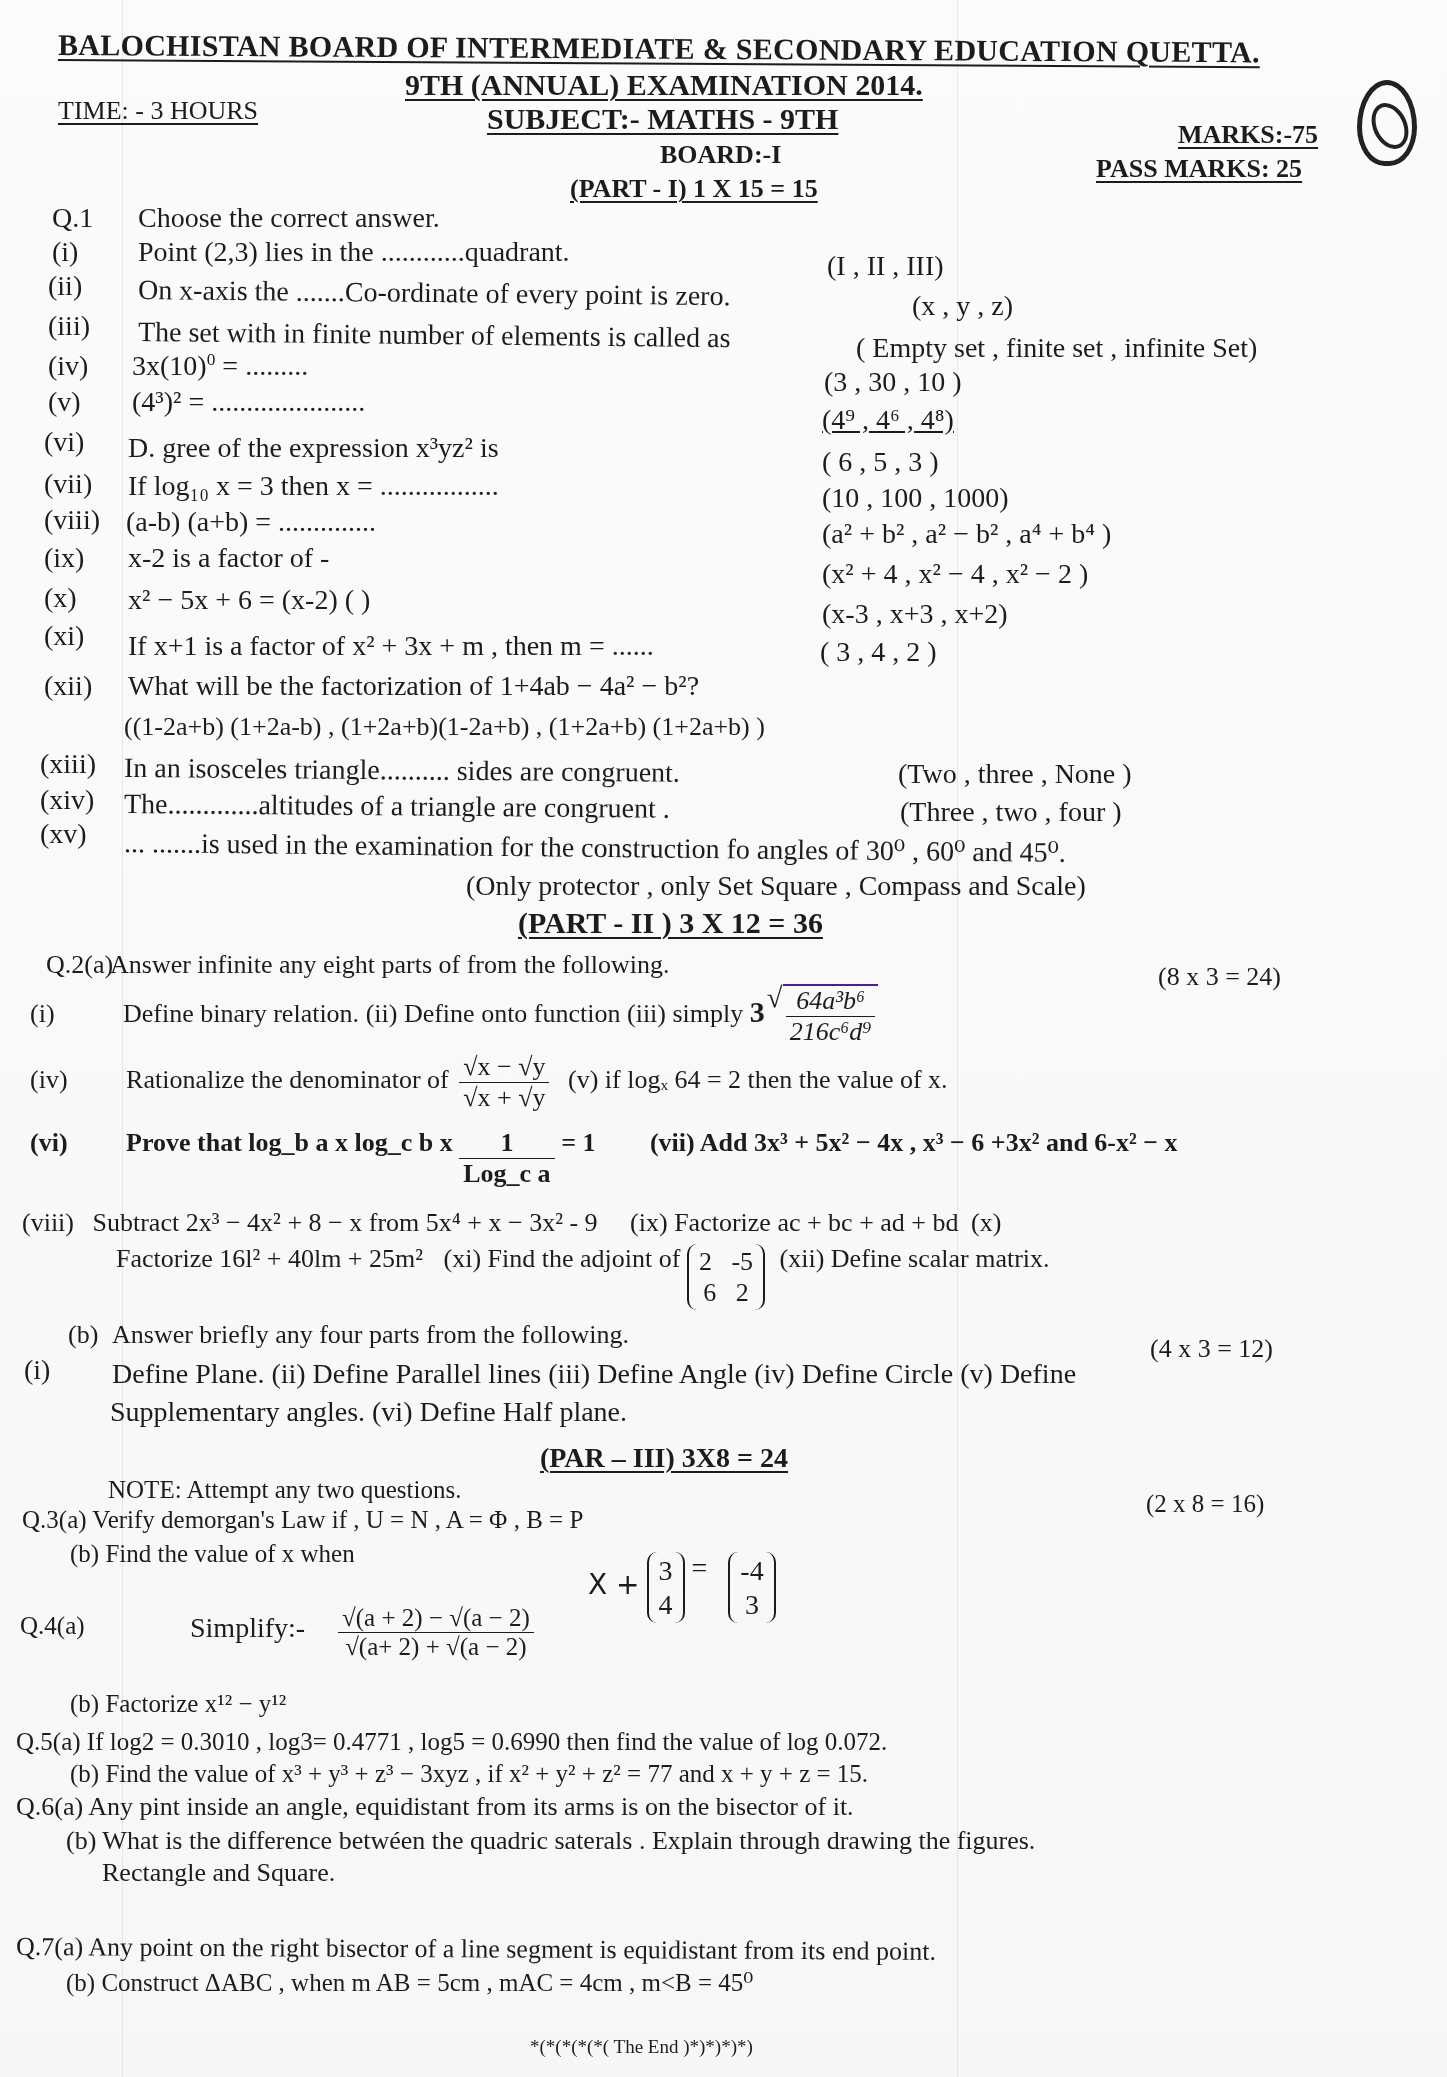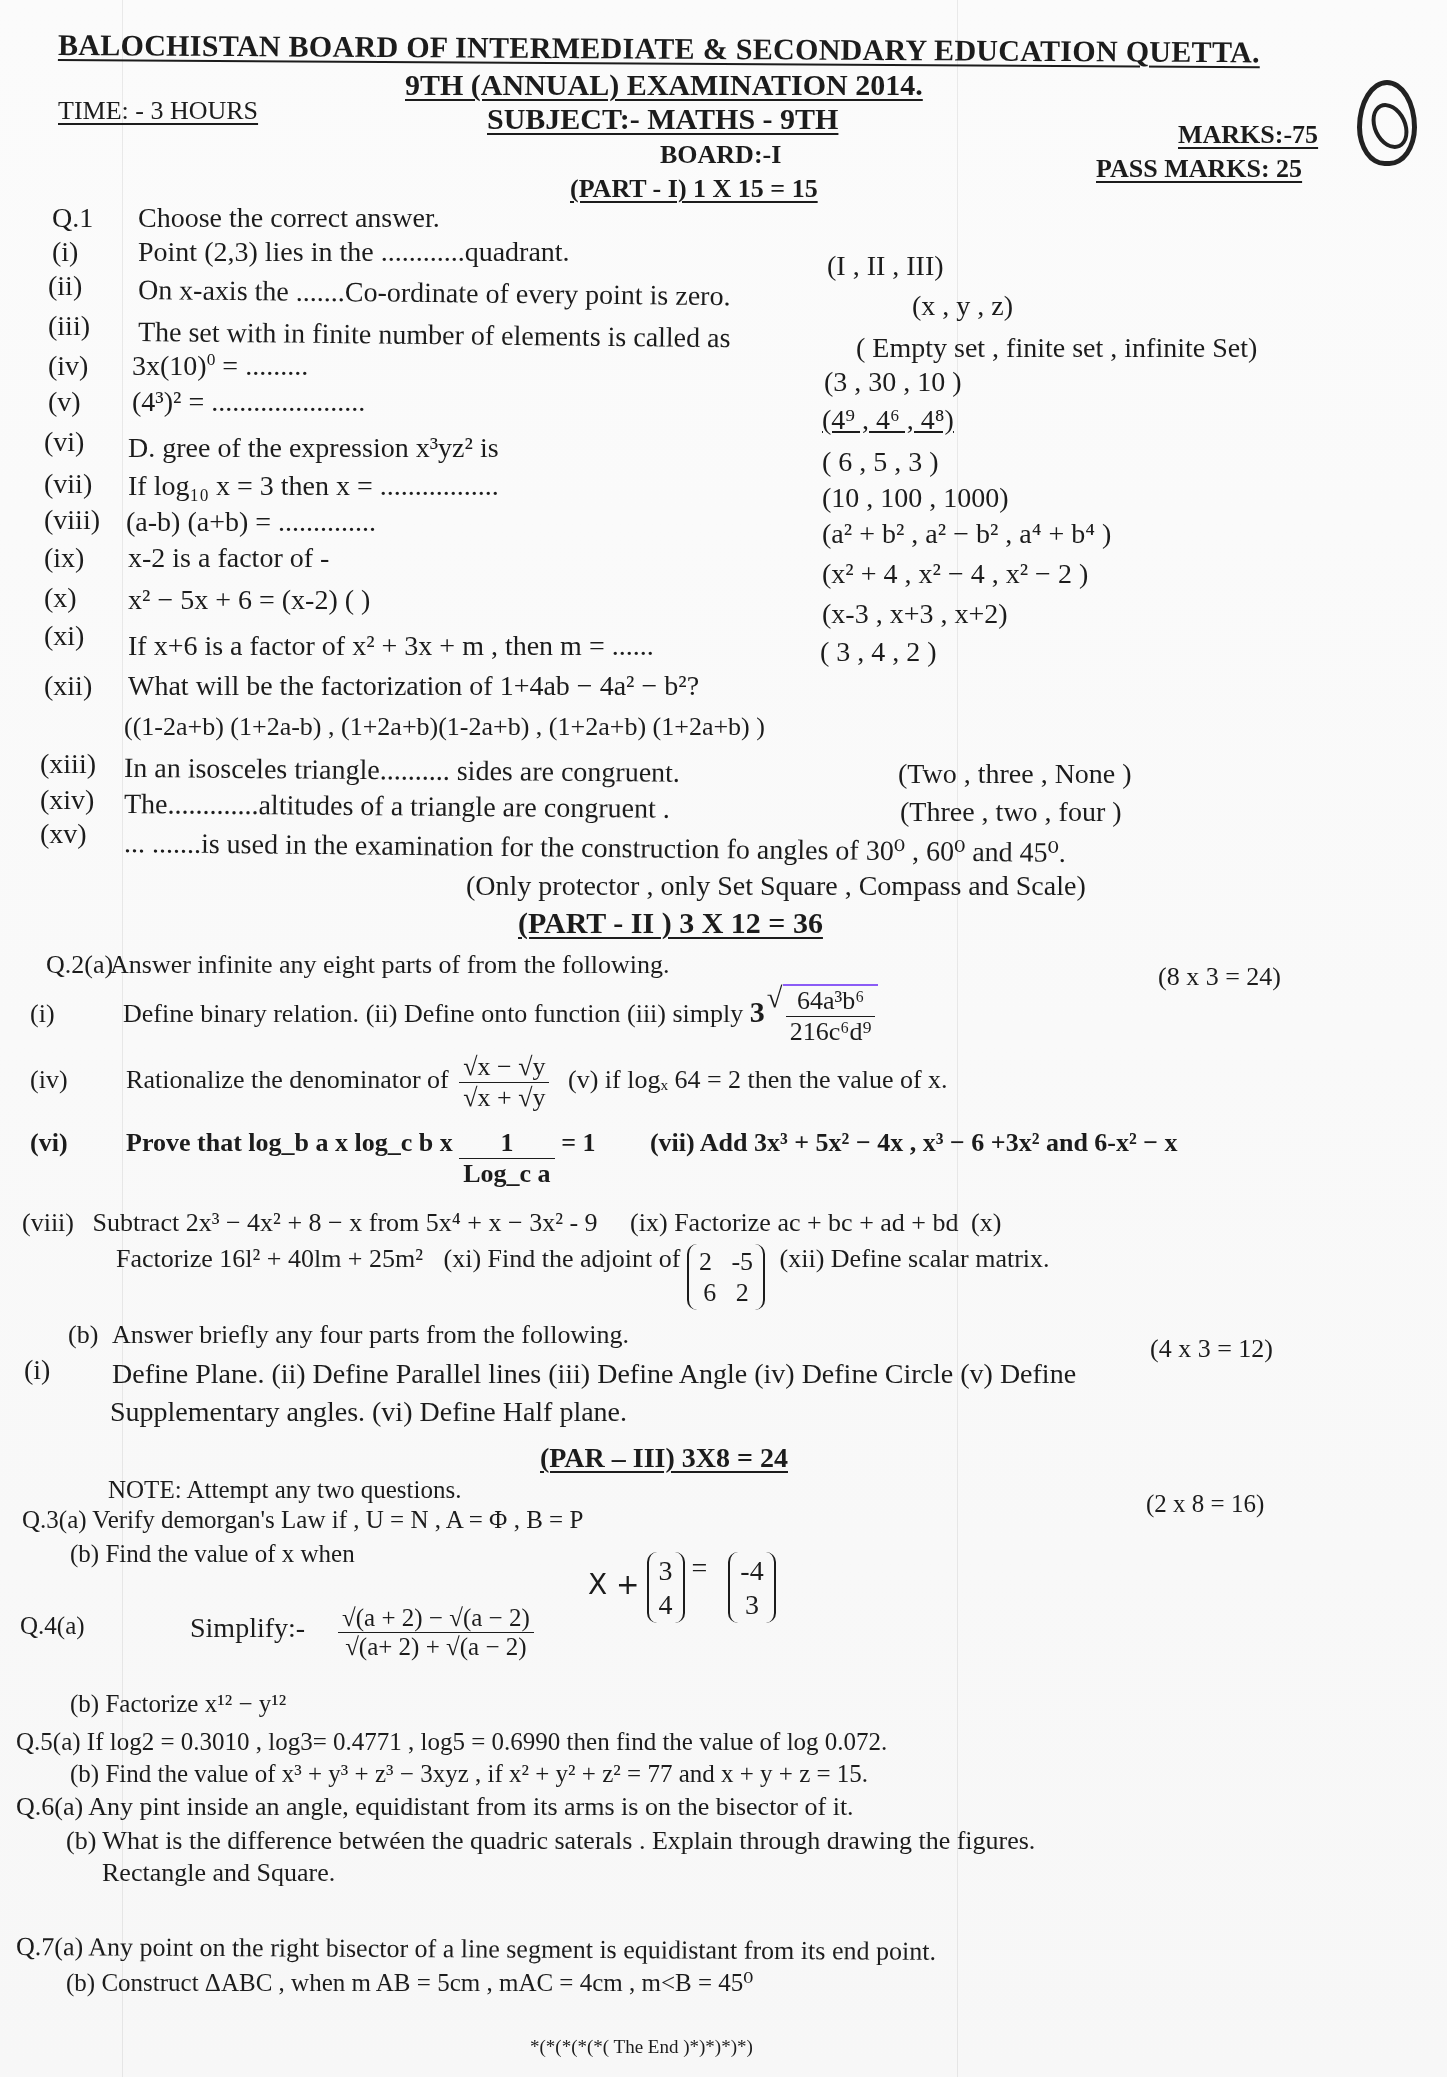--- a/index.html
+++ b/index.html
@@ -10,21 +10,21 @@
     background: linear-gradient(180deg, #fbfbfb 0%, #f7f7f7 100%);
   }
   .abs { position: absolute; white-space: nowrap; }
   .u { text-decoration: underline; text-decoration-thickness: 2px; text-underline-offset: 4px; }
   .bold { font-weight: bold; }
   .scan-line { position: absolute; top: 0; bottom: 0; width: 1px; background: rgba(0,0,0,0.07); }
   sup { font-size: 62%; vertical-align: 0.6em; line-height: 0; }
   .frac { display: inline-block; vertical-align: middle; text-align: center; }
   .frac .num { display: block; border-bottom: 1.5px solid #1c1c1c; padding: 0 4px; }
   .frac .den { display: block; padding: 0 4px; }
-  .sqrt { display: inline-block; border-top: 2px solid #8b5cf6; padding: 0 3px; margin-left: 2px; position: relative; }
+  .sqrt { display: inline-block; border-top: 2px solid #4c1d95; padding: 0 3px; margin-left: 2px; position: relative; font-style: italic; }
   .sqrt::before { content: "\221A"; position: absolute; left: -16px; top: -4px; font-size: 1.1em; }
   .matrix { display: inline-block; vertical-align: middle; border-left: 2px solid #1c1c1c; border-right: 2px solid #1c1c1c; border-radius: 10px; padding: 2px 10px; text-align: center; line-height: 1.2; }
   .matrix span { display: block; }
   .t26 { font-size: 26px; }
   .t25 { font-size: 25px; }
   .t28 { font-size: 28px; }
   .t30 { font-size: 30px; }
   .logo { position: absolute; left: 1357px; width: 60px; height: 86px; top: 80px; border: 5px solid #222; border-radius: 50% 50% 46% 46% / 55% 55% 45% 45%; box-sizing: border-box; }
   .logo::after { content: ""; position: absolute; left: 11px; top: 17px; width: 26px; height: 40px; border: 4px solid #222; border-radius: 50%; transform: rotate(-25deg); }
 </style>
@@ -93,21 +93,21 @@
     <span class="abs t28" style="left:128px; top:542px;">x-2 is a factor of -</span>
     <span class="abs t28" style="left:822px; top:558px;">(x² + 4 , x² − 4 , x² − 2 )</span>
   </div>
   <div>
     <span class="abs t28" style="left:44px; top:582px;">(x)</span>
     <span class="abs t28" style="left:128px; top:584px;">x² − 5x + 6 = (x-2) (       )</span>
     <span class="abs t28" style="left:822px; top:598px;">(x-3 , x+3 , x+2)</span>
   </div>
   <div>
     <span class="abs t28" style="left:44px; top:620px;">(xi)</span>
-    <span class="abs t28" style="left:128px; top:630px;">If x+6 is a factor of x² + 3x + m , then m = ......</span>
+    <span class="abs t28" style="left:128px; top:630px;">If x+1 is a factor of x² + 3x + m , then m = ......</span>
     <span class="abs t28" style="left:820px; top:636px;">( 3 , 4 , 2 )</span>
   </div>
   <div>
     <span class="abs t28" style="left:44px; top:670px;">(xii)</span>
     <span class="abs t28" style="left:128px; top:670px;">What will be the factorization of 1+4ab − 4a² − b²?</span>
     <span class="abs t26" style="left:124px; top:712px;">((1-2a+b) (1+2a-b) , (1+2a+b)(1-2a+b) , (1+2a+b) (1+2a+b) )</span>
   </div>
   <div>
     <span class="abs t28" style="left:40px; top:748px;">(xiii)</span>
     <span class="abs t28" style="left:124px; top:752px; transform:rotate(0.5deg); transform-origin:left;">In an isosceles triangle.......... sides are congruent.</span>

